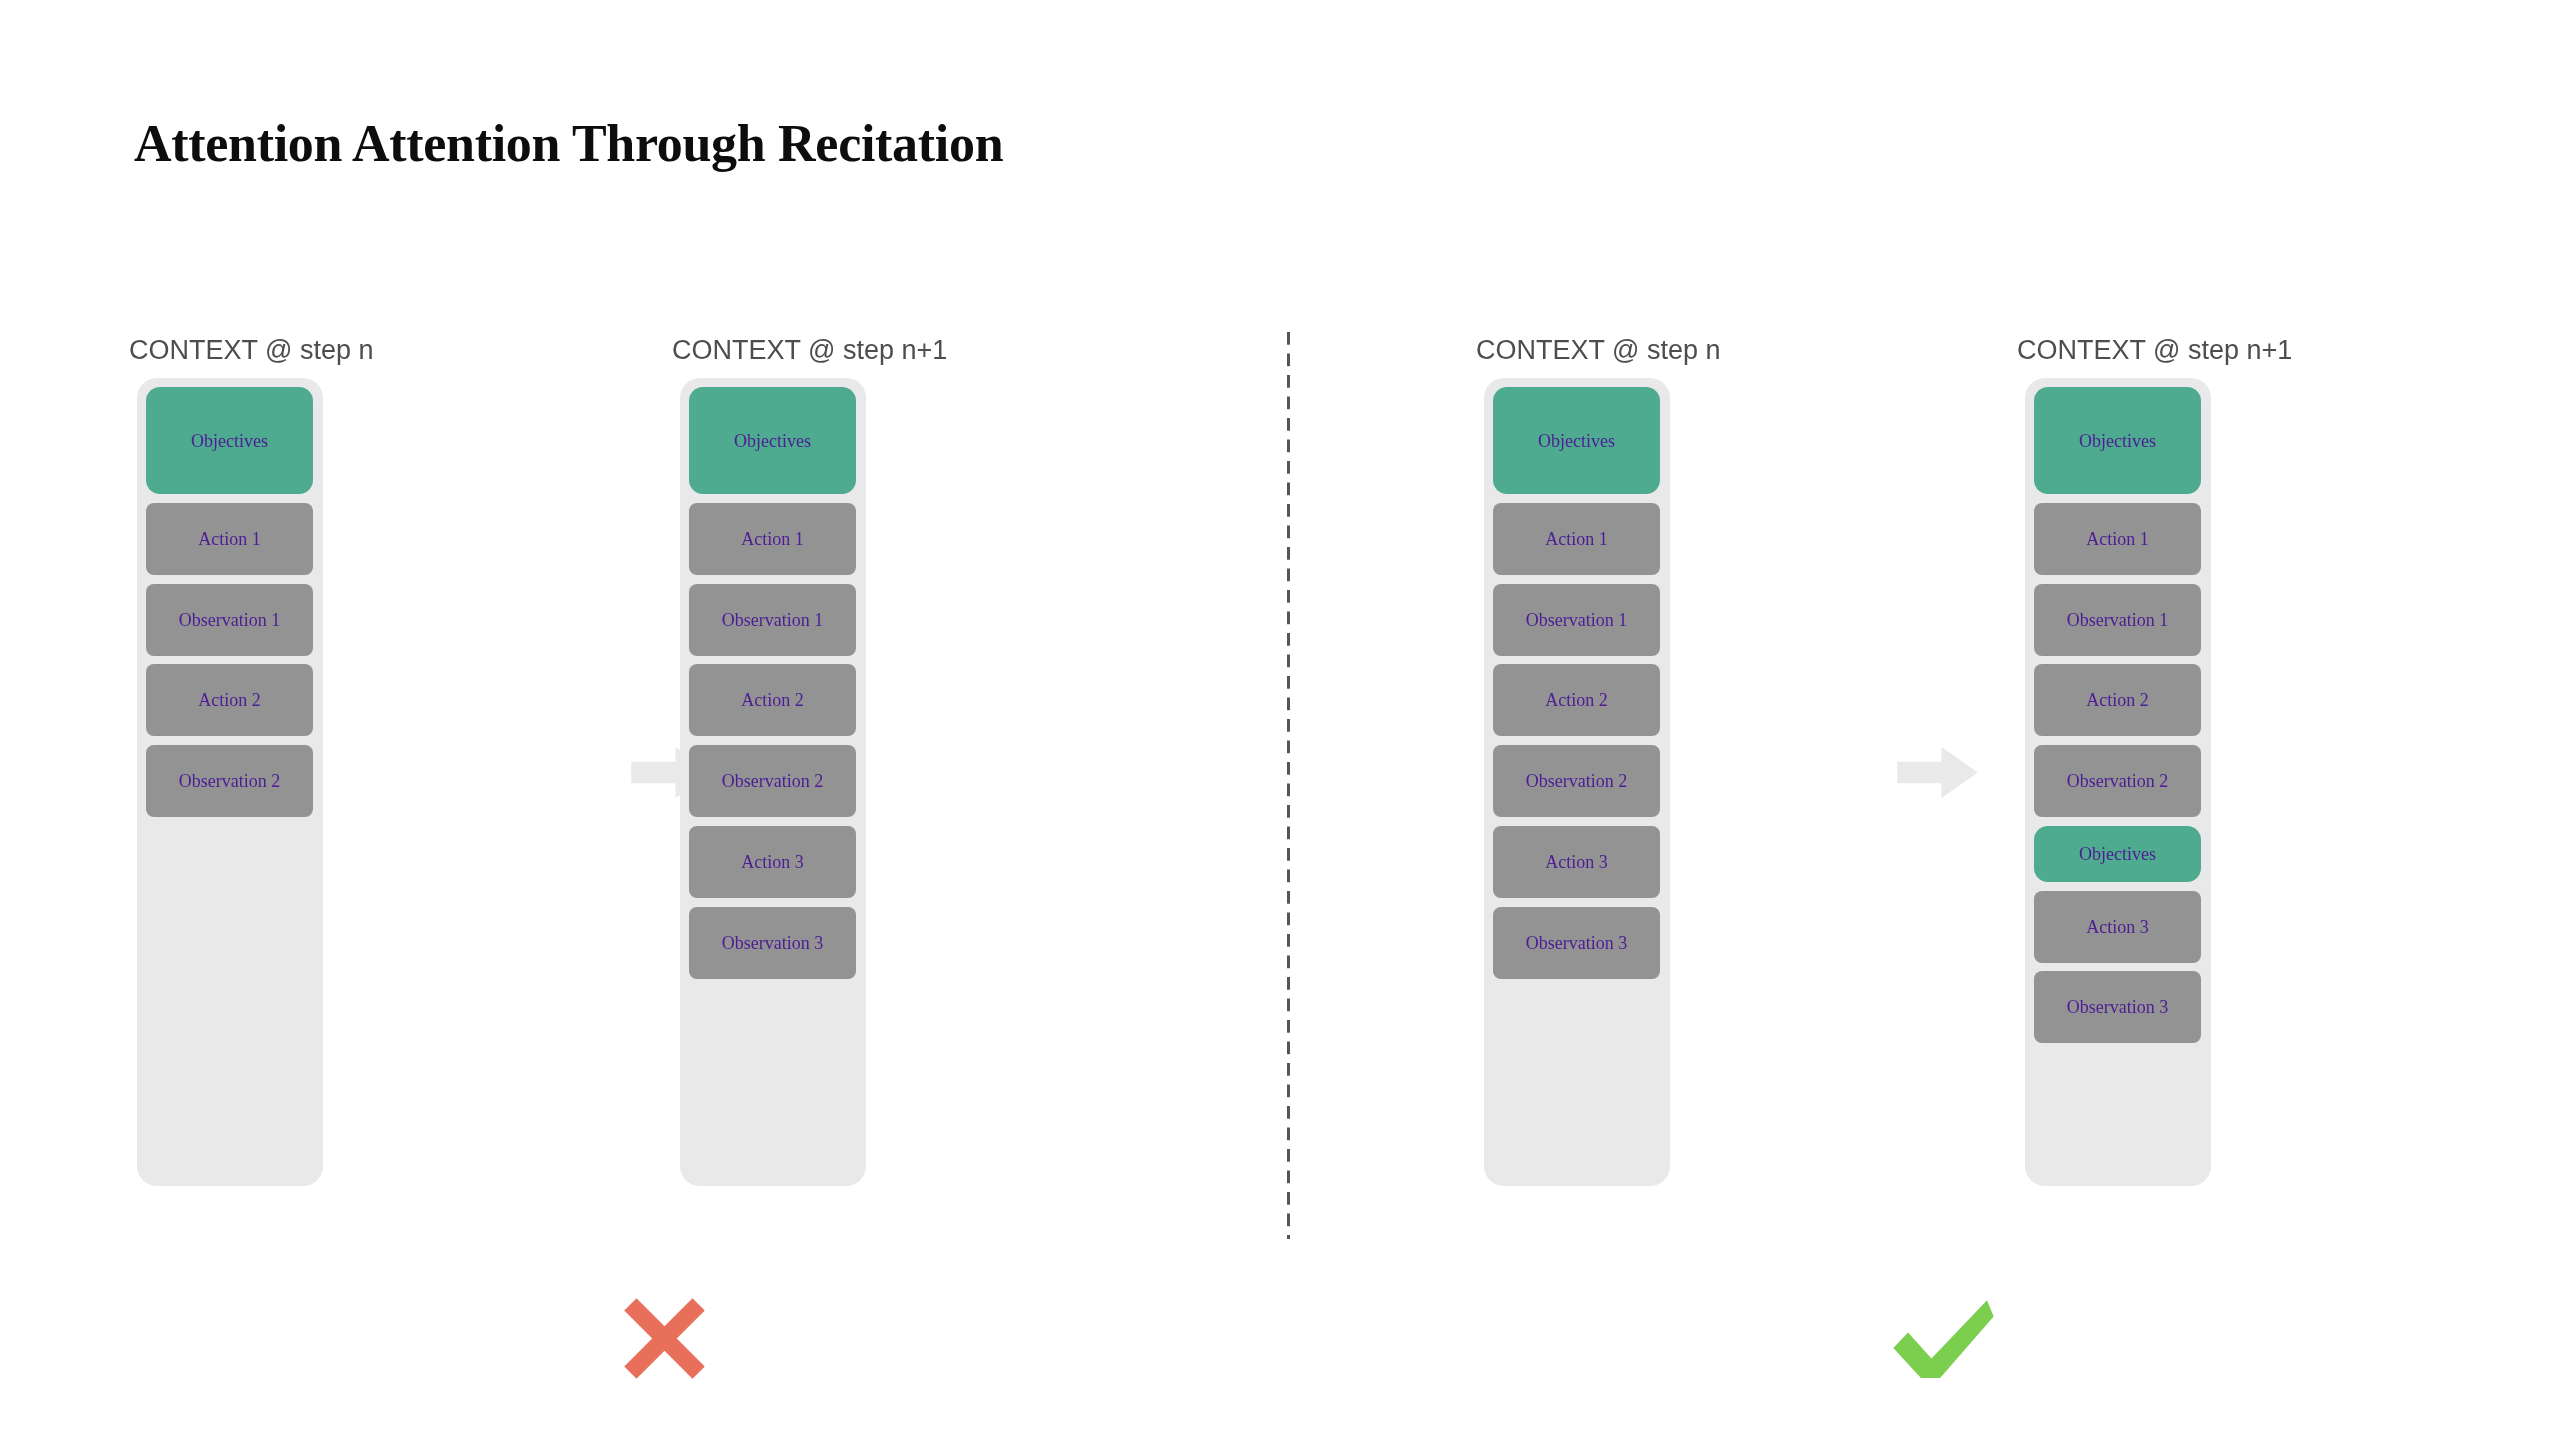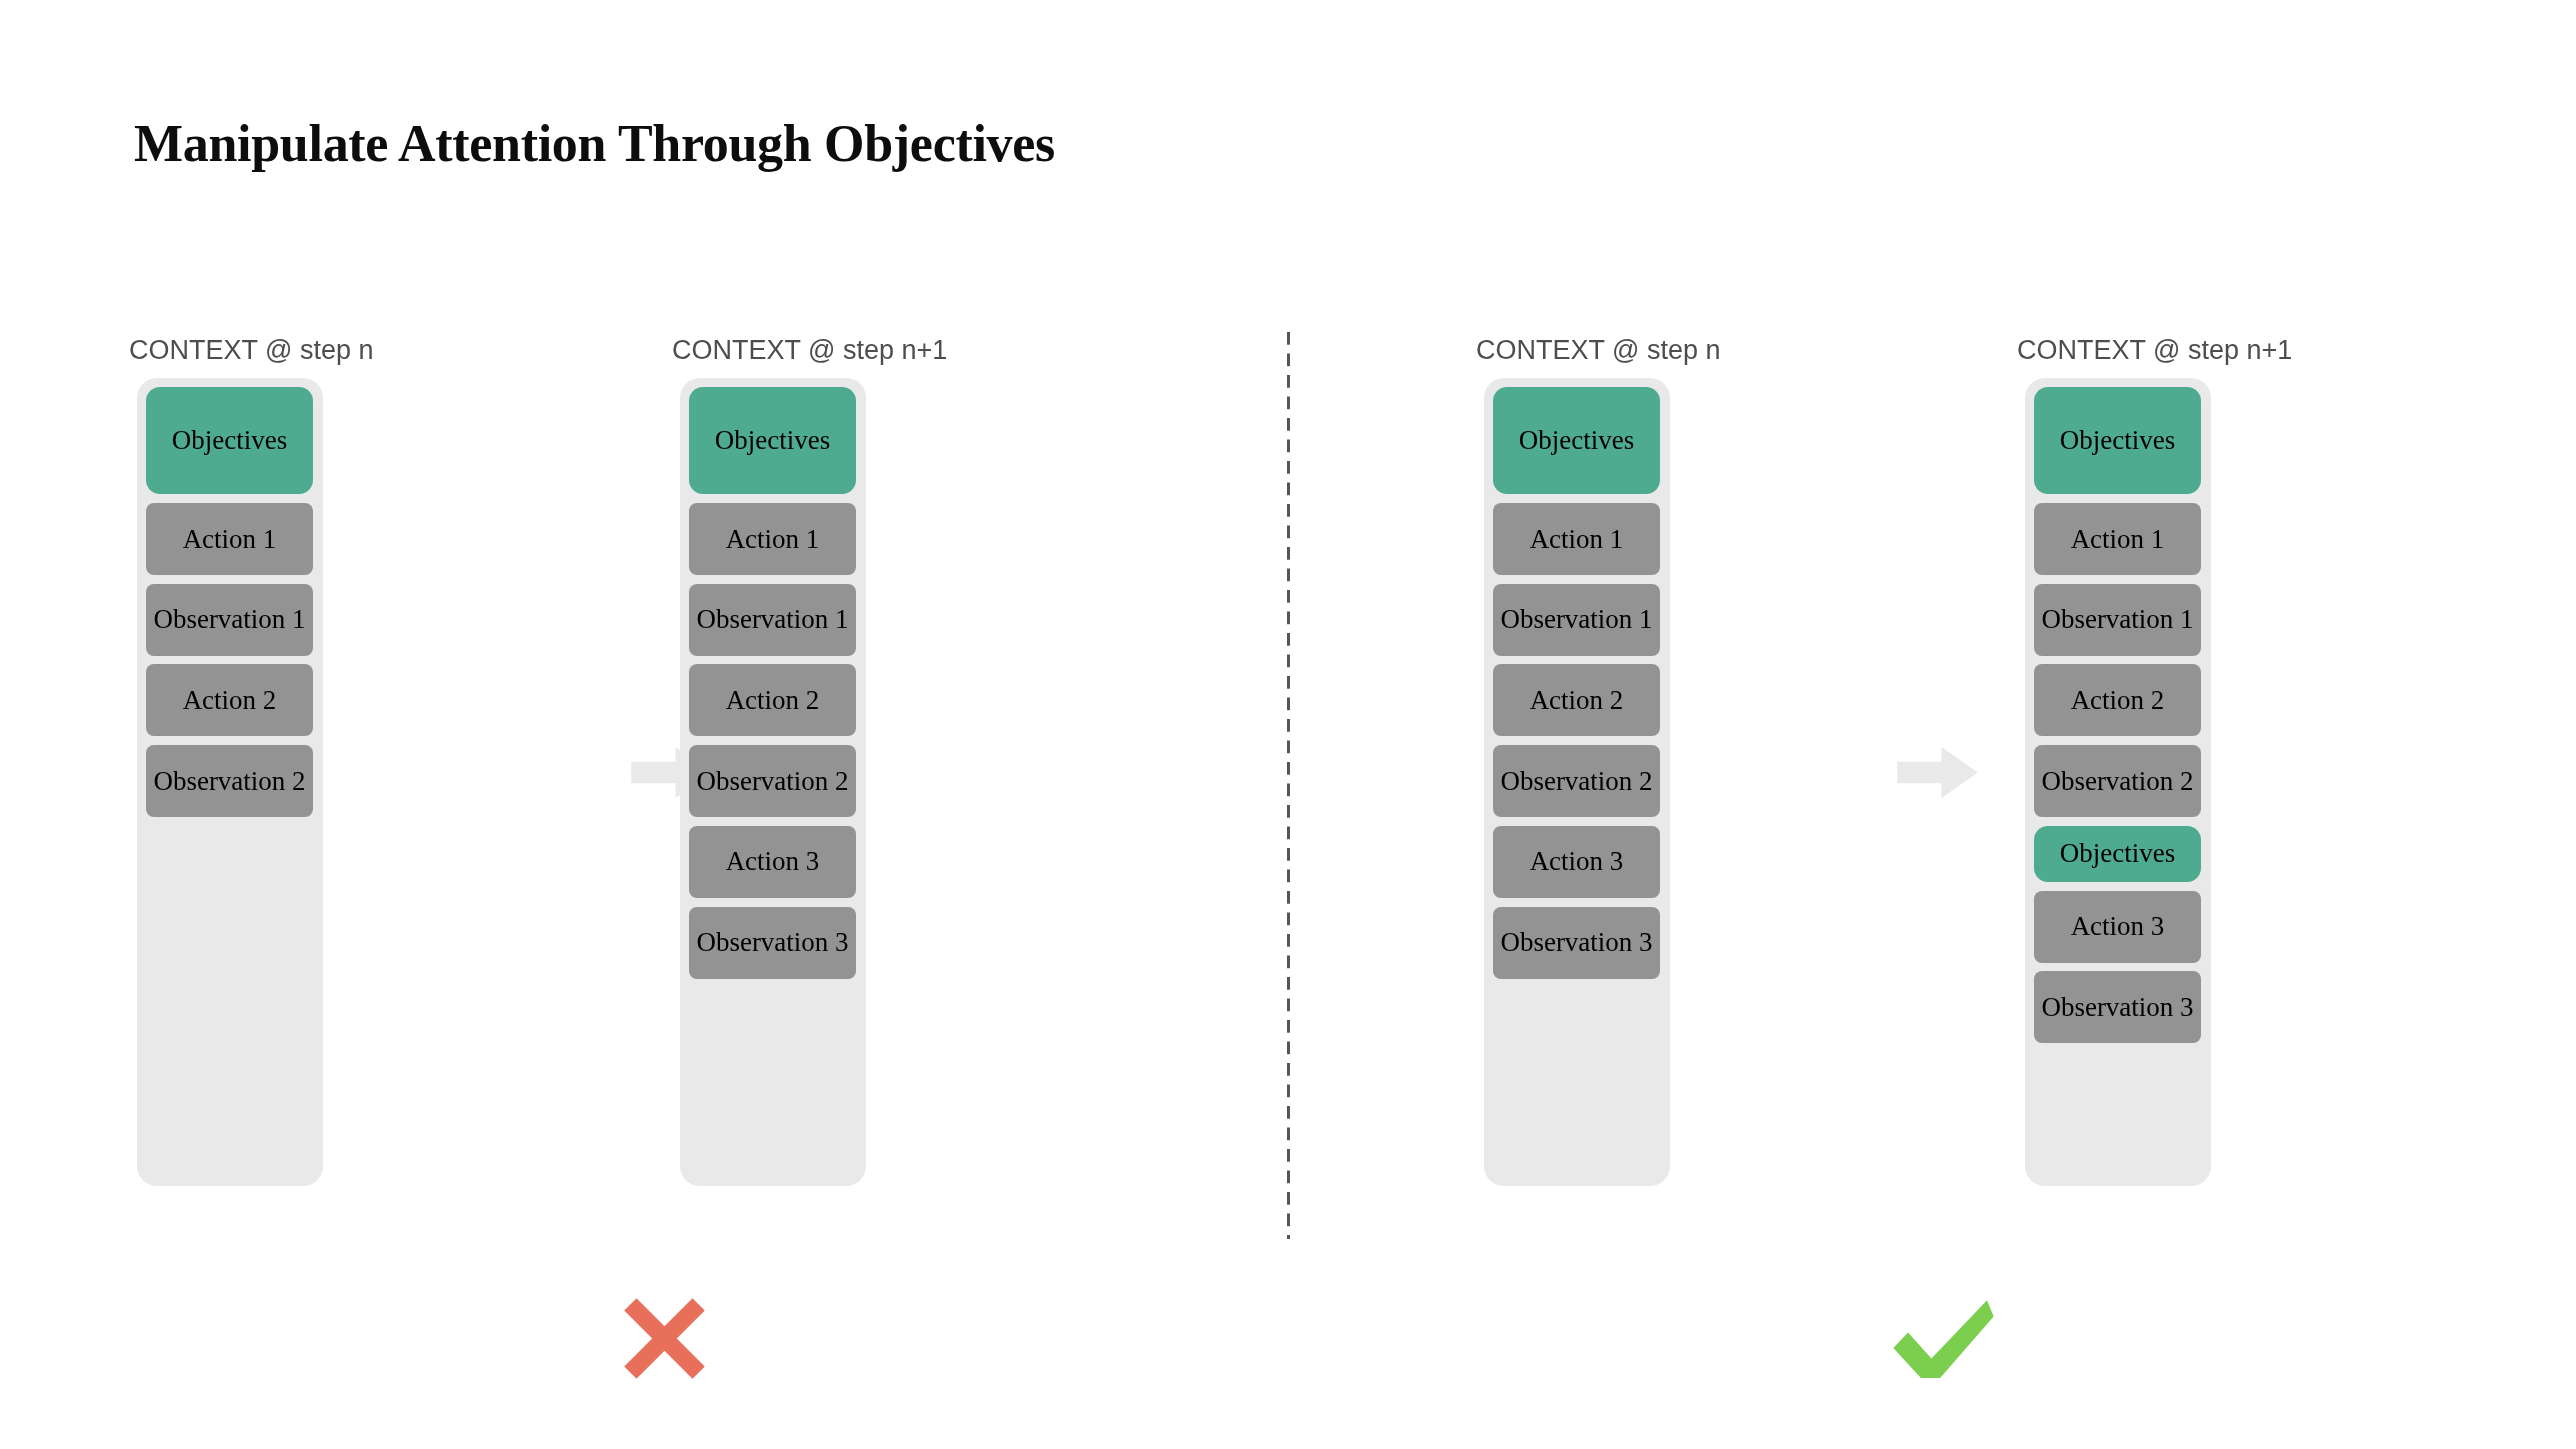--- a/index.html
+++ b/index.html
@@ -55,22 +55,22 @@
     flex-direction:column;
     gap:8.7px;
   }
   .block {
     width:100%;
     border-radius:14px;
     display:flex;
     align-items:center;
     justify-content:center;
     font-family:"Liberation Serif", serif;
-    font-size:27px;
-    color:#000000;
+    font-size:18px;
+    color:#4c1d95;
     line-height:1;
     flex:0 0 auto;
     white-space:nowrap;
   }
   .block.gray { background:#939393; height:72px;border-radius:8px; }
   .block.teal { background:#4eab90; height:56px; }
   .block.teal.tall { height:107px; }
 
   
   .arrow { position:absolute; width:81px; height:51px; }
@@ -78,21 +78,21 @@
 
   
   .mark { position:absolute; }
   .mark svg { display:block; }
 </style>
 </head>
 <body>
 
 <div id="stage">
 
-  <div class="page-title">Manipulate Attention Through Objectives</div>
+  <div class="page-title">Attention Attention Through Recitation</div>
 
   <div class="divider"></div>
 
   <div class="column" style="left:129px;">
     <div class="col-header">CONTEXT @ step n</div>
     <div class="stack">
         <div class="block teal tall">Objectives</div>
         <div class="block gray">Action 1</div>
         <div class="block gray">Observation 1</div>
         <div class="block gray">Action 2</div>

